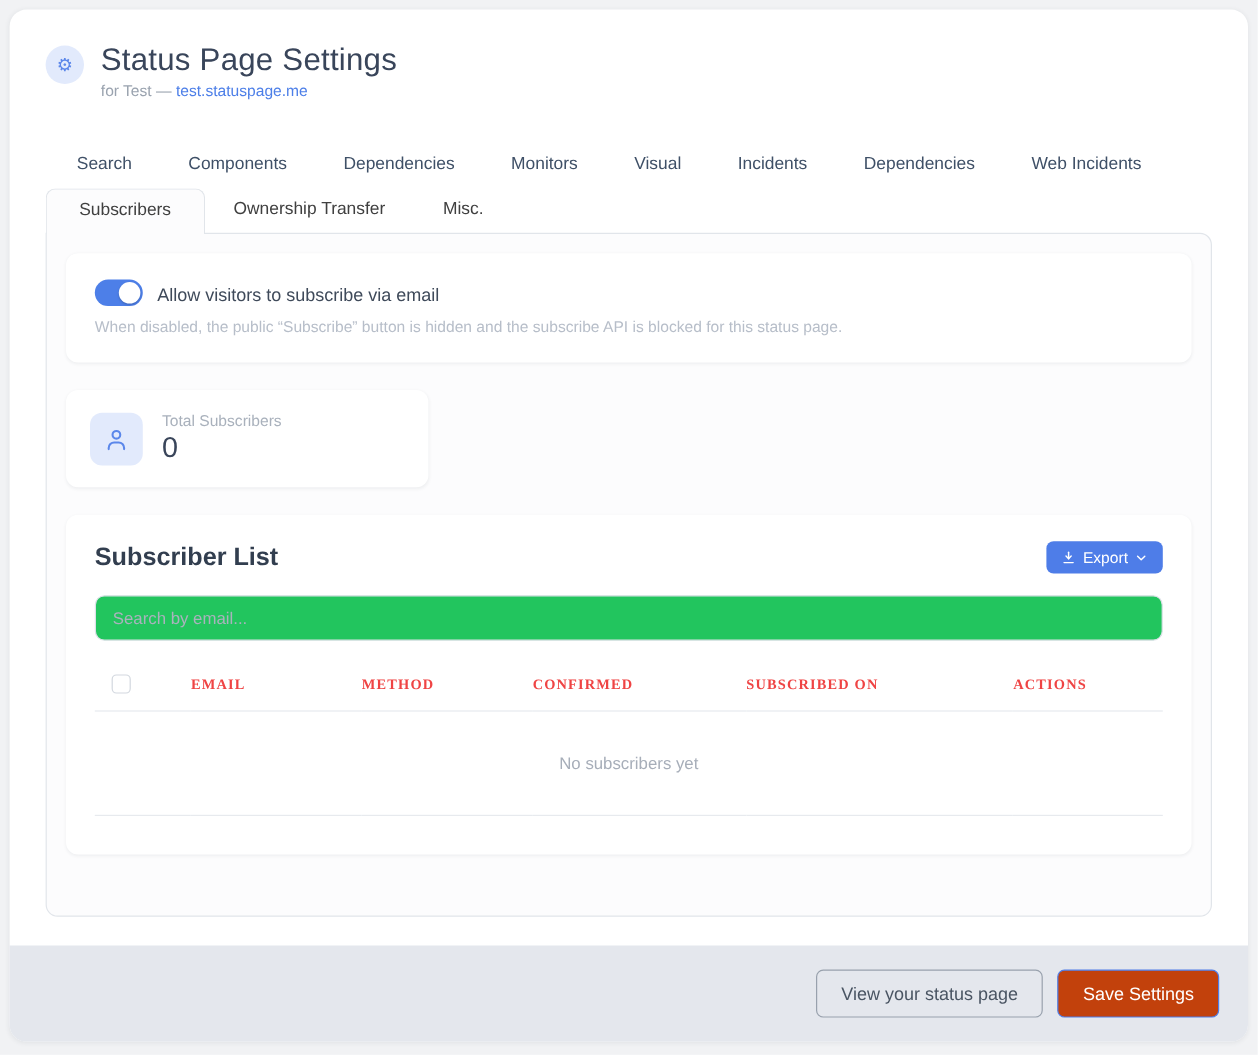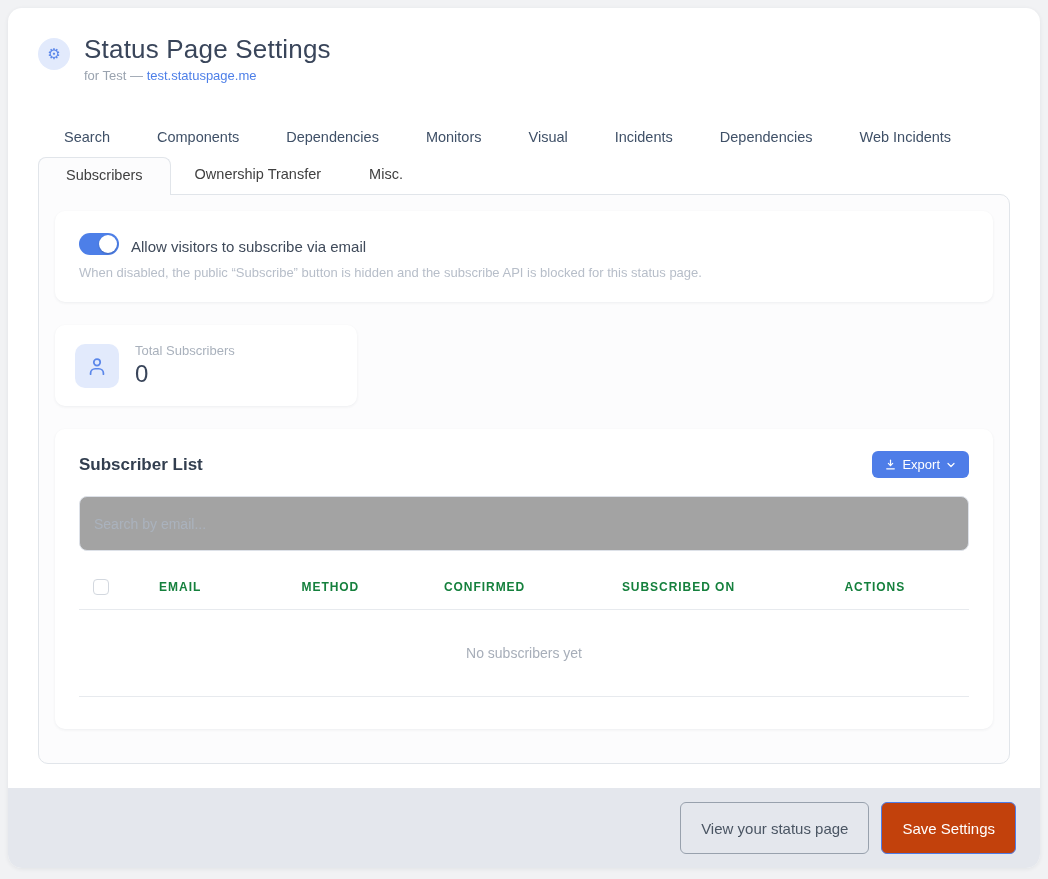--- a/index.html
+++ b/index.html
@@ -82,58 +82,59 @@
   .card-stat { width:302px; padding:18px 20px; display:flex; align-items:center; gap:16px; margin-bottom:23px; }
   .icon-square {
     width:44px; height:44px; border-radius:10px;
     background:#e2eafc; display:flex; align-items:center; justify-content:center; flex:0 0 auto;
   }
   .stat-label { font-size:13px; color:#a9b1bc; }
   .stat-value { font-size:24px; font-weight:500; color:#39455a; margin-top:2px; }
   
   .card-list { padding:22px 24px 32px; }
   .list-head { display:flex; align-items:center; justify-content:space-between; margin-bottom:18px; }
-  .list-title { font-size:17px; font-weight:600; color:#323e4f; }
+  .list-title { font-size:21px; font-weight:600; color:#323e4f; }
   .export-btn {
     display:flex; align-items:center; gap:5px;
     background:#4e7de8; color:#fff; border:none; border-radius:6px;
     padding:6px 12px; font-size:13px; font-family:inherit; cursor:pointer;
   }
   .search-input {
-    width:100%; height:55px;
+    width:100%; height:38px;
     border:1px solid #dde1e8; border-radius:8px;
     padding:12px 14px; font-size:14px; color:#39455a;
-    font-family:inherit; outline:none; background:#a3a3a3;
+    font-family:inherit; outline:none; background:#22c55e;
     margin-bottom:20px;
   }
   .search-input::placeholder { color:#aab2bd; }
   table.sub-table { width:100%; border-collapse:collapse; }
   .sub-table th {
     text-align:left; font-size:12px; font-weight:700;
-    color:#15803d; letter-spacing:.08em; text-transform:uppercase;
+    color:#ef4444; letter-spacing:.08em; text-transform:uppercase;
     padding:8px 0 14px;
+    font-family:Liberation Serif, serif;
   }
   .sub-table thead tr { border-bottom:1px solid #e7eaee; }
   .sub-table .cb-cell { width:9%; padding-left:14px; }
   .checkbox {
     width:16px; height:16px; border:1px solid #d3d8df; border-radius:4px;
     background:#fff; cursor:pointer;
   }
   .empty-cell {
     text-align:center; color:#a7aeb9; font-size:14px;
     padding:35px 0; border-bottom:1px solid #e7eaee;
   }
   
   .footer {
     position:absolute; left:0; right:0; bottom:0; height:80px;
     background:#e4e7ed; border-radius:0 0 14px 14px;
     display:flex; align-items:center; justify-content:flex-end;
     gap:12px; padding:0 24px;
   }
-  .btn { height:52px; border-radius:6px; font-size:15px; font-family:inherit; cursor:pointer; padding:0 20px; }
+  .btn { height:40px; border-radius:6px; font-size:15px; font-family:inherit; cursor:pointer; padding:0 20px; }
   .btn-outline { background:transparent; border:1px solid #98a1ad; color:#4a5563; }
   .btn-primary { background:#c2410c; border:1px solid #4e7de8; color:#ffffff; }
   .ico-svg { display:block; }
 </style>
 </head>
 <body>
 
 <div class="window">
 
   <div class="header">

